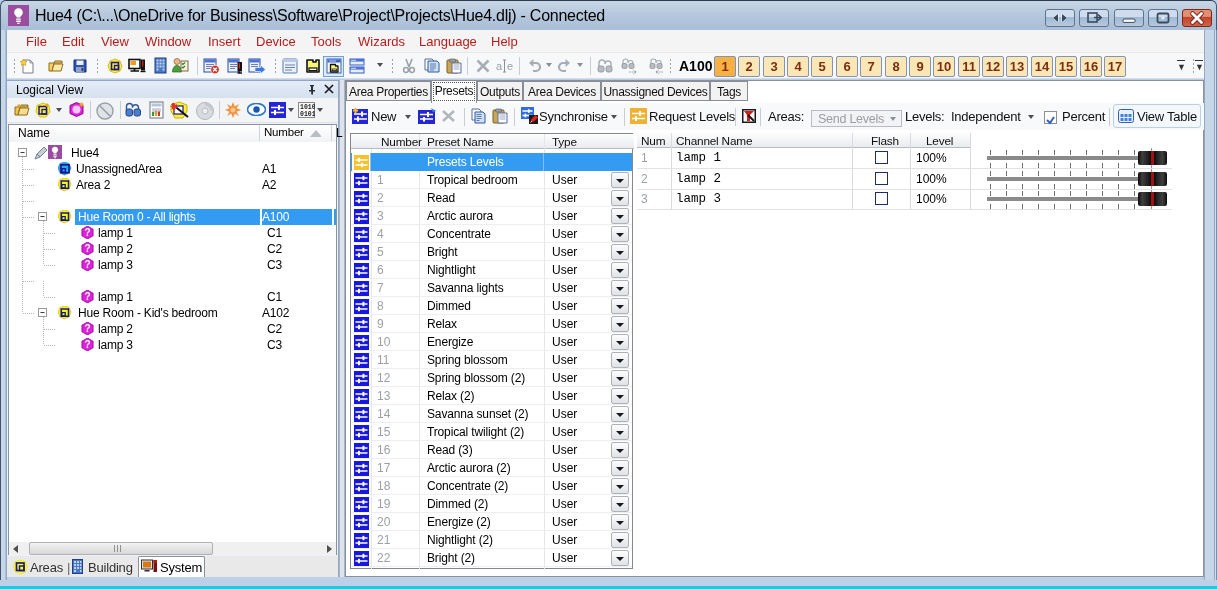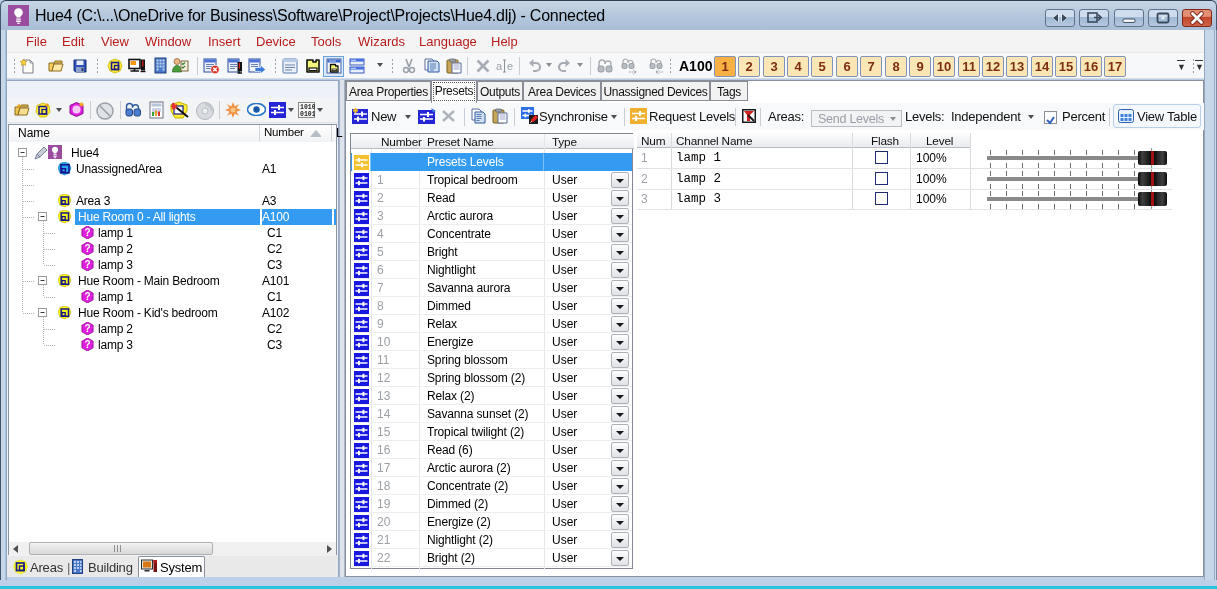--- a/index.html
+++ b/index.html
@@ -371,20 +371,28 @@
 <div class="abs" style="left:1170px;top:7px;width:8px;height:1px;background:#333"></div>
 <div class="grip" style="left:1185px;top:5px"></div>
 <div class="ofl" style="left:1188px;top:9px">▼</div>
 <div class="abs" style="left:1188px;top:7px;width:8px;height:1px;background:#333"></div>
 </div>
 
 <div class="abs" id="mainbg"></div>
 <div class="abs" style="left:339px;top:80px;width:6px;height:498px;background:linear-gradient(90deg,#a9b4c4 0 1px,#dde3ec 1px 5px,#a9b4c4 5px 6px)"></div>
 
 <div class="abs" id="leftpanel">
+  <div class="abs" id="lp-header">Logical View
+    <svg class="abs" style="left:299px;top:2px" width="12" height="12">
+        <path d="M4 2h4v1l-1 .5V7h2v1.5H7V11l-.9 1-.9-1V8.5H3V7h2V3.5L4 3z" fill="#2a2d33"></path>
+      </svg>
+    <svg class="abs" style="left:316px;top:2px" width="12" height="12">
+        <path d="M2 2l8 8M10 2l-8 8" stroke="#1a1d22" stroke-width="1.7"></path>
+      </svg>
+  </div>
   <div class="abs" id="lp-toolbar">
     <div class="ti" style="left:7px;top:4px">
         <svg width="17" height="16">
           <path d="M1 13V5h5l1-2h7v2H6L4 13z" fill="#ecc34e" stroke="#8a6d1f"></path>
           <path d="M4 13l2-7h9l-2 7z" fill="#f7de8c" stroke="#8a6d1f"></path>
           <path d="M5 2.2v3.6M3.2 4h3.6" stroke="#e8a020" stroke-width="1.6"></path>
         </svg>
       </div>
     <div class="ti" style="left:27px;top:4px">
         <svg width="18" height="17">
@@ -540,26 +548,26 @@
             </svg></span>
           <span class="tname" style="left:62px">Hue4</span>
         </div>
       <div class="trow" style="top:19px">
           <svg class="abs" style="left:49px;top:1px" width="14" height="14">
             <use href="#areaB"></use>
           </svg>
           <span class="tname" style="left:67px">UnassignedArea</span>
           <span class="tnum">A1</span>
         </div>
-      <div class="trow" style="top:51px">
+      <div class="trow" style="top:35px">
           <svg class="abs" style="left:49px;top:1px" width="14" height="14">
             <use href="#areaY"></use>
           </svg>
-          <span class="tname" style="left:67px">Area 3</span>
-          <span class="tnum">A3</span>
+          <span class="tname" style="left:67px">Area 2</span>
+          <span class="tnum">A2</span>
         </div>
       <div class="trow" style="top:67px">
           <div class="abs" style="left:66px;top:0;width:185px;height:16px;background:#339bf1"></div>
           <div class="abs" style="left:253px;top:0;width:70px;height:16px;background:#339bf1"></div>
           <div class="abs" style="left:325px;top:0;width:3px;height:16px;background:#339bf1"></div>
           <svg class="abs" style="left:29px;top:3px" width="9" height="9">
             <use href="#expM"></use>
           </svg>
           <svg class="abs" style="left:49px;top:1px" width="14" height="14">
             <use href="#areaY"></use>
@@ -580,30 +588,20 @@
           </svg>
           <span class="tname" style="left:89px">lamp 2</span>
           <span class="tnum" style="left:258px">C2</span>
         </div>
       <div class="trow" style="top:115px">
           <svg class="abs" style="left:72px;top:1px" width="13" height="13">
             <use href="#lampQ"></use>
           </svg>
           <span class="tname" style="left:89px">lamp 3</span>
           <span class="tnum" style="left:258px">C3</span>
-        </div>
-      <div class="trow" style="top:131px">
-          <svg class="abs" style="left:29px;top:3px" width="9" height="9">
-            <use href="#expM"></use>
-          </svg>
-          <svg class="abs" style="left:49px;top:1px" width="14" height="14">
-            <use href="#areaY"></use>
-          </svg>
-          <span class="tname" style="left:69px">Hue Room - Main Bedroom</span>
-          <span class="tnum">A101</span>
         </div>
       <div class="trow" style="top:147px">
           <svg class="abs" style="left:72px;top:1px" width="13" height="13">
             <use href="#lampQ"></use>
           </svg>
           <span class="tname" style="left:89px">lamp 1</span>
           <span class="tnum" style="left:258px">C1</span>
         </div>
       <div class="trow" style="top:163px">
           <svg class="abs" style="left:29px;top:3px" width="9" height="9">
@@ -875,21 +873,21 @@
         <div class="prline" style="top:17px"></div>
       </div>
   <div class="prow" style="top:145px">
         <span class="pico"><svg width="15" height="15">
             <rect width="15" height="15" fill="#1717dd"></rect>
             <path d="M1.5 5h12M1.5 10h12" stroke="#fff" stroke-width="1.5"></path>
             <rect x="8.5" y="2.8" width="1.9" height="4.4" fill="#fff"></rect>
             <rect x="4" y="7.8" width="1.9" height="4.4" fill="#fff"></rect>
           </svg></span>
         <span class="pnum">7</span>
-        <span class="pname">Savanna aurora</span>
+        <span class="pname">Savanna lights</span>
         <span class="puser">User</span>
         <span class="pdd"></span>
         <div class="prline" style="top:17px"></div>
       </div>
   <div class="prow" style="top:163px">
         <span class="pico"><svg width="15" height="15">
             <rect width="15" height="15" fill="#1717dd"></rect>
             <path d="M1.5 5h12M1.5 10h12" stroke="#fff" stroke-width="1.5"></path>
             <rect x="8.5" y="2.8" width="1.9" height="4.4" fill="#fff"></rect>
             <rect x="4" y="7.8" width="1.9" height="4.4" fill="#fff"></rect>
@@ -992,21 +990,21 @@
         <div class="prline" style="top:17px"></div>
       </div>
   <div class="prow" style="top:307px">
         <span class="pico"><svg width="15" height="15">
             <rect width="15" height="15" fill="#1717dd"></rect>
             <path d="M1.5 5h12M1.5 10h12" stroke="#fff" stroke-width="1.5"></path>
             <rect x="8.5" y="2.8" width="1.9" height="4.4" fill="#fff"></rect>
             <rect x="4" y="7.8" width="1.9" height="4.4" fill="#fff"></rect>
           </svg></span>
         <span class="pnum">16</span>
-        <span class="pname">Read (6)</span>
+        <span class="pname">Read (3)</span>
         <span class="puser">User</span>
         <span class="pdd"></span>
         <div class="prline" style="top:17px"></div>
       </div>
   <div class="prow" style="top:325px">
         <span class="pico"><svg width="15" height="15">
             <rect width="15" height="15" fill="#1717dd"></rect>
             <path d="M1.5 5h12M1.5 10h12" stroke="#fff" stroke-width="1.5"></path>
             <rect x="8.5" y="2.8" width="1.9" height="4.4" fill="#fff"></rect>
             <rect x="4" y="7.8" width="1.9" height="4.4" fill="#fff"></rect>

